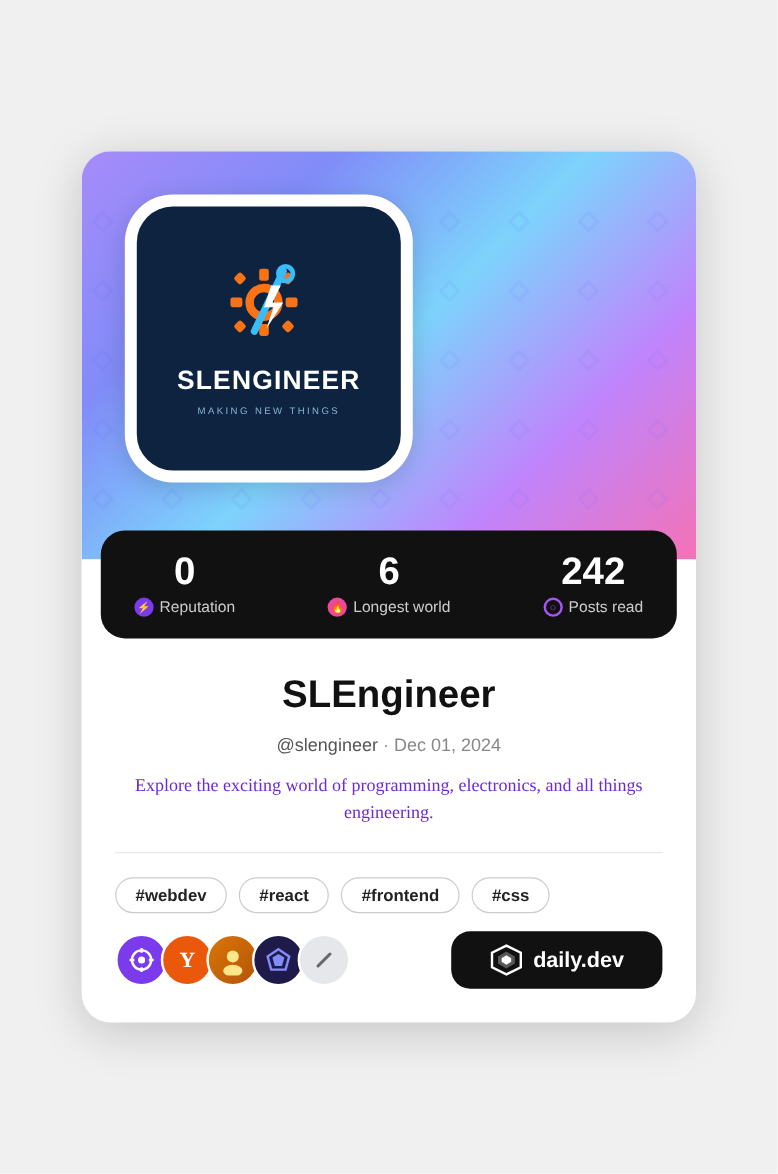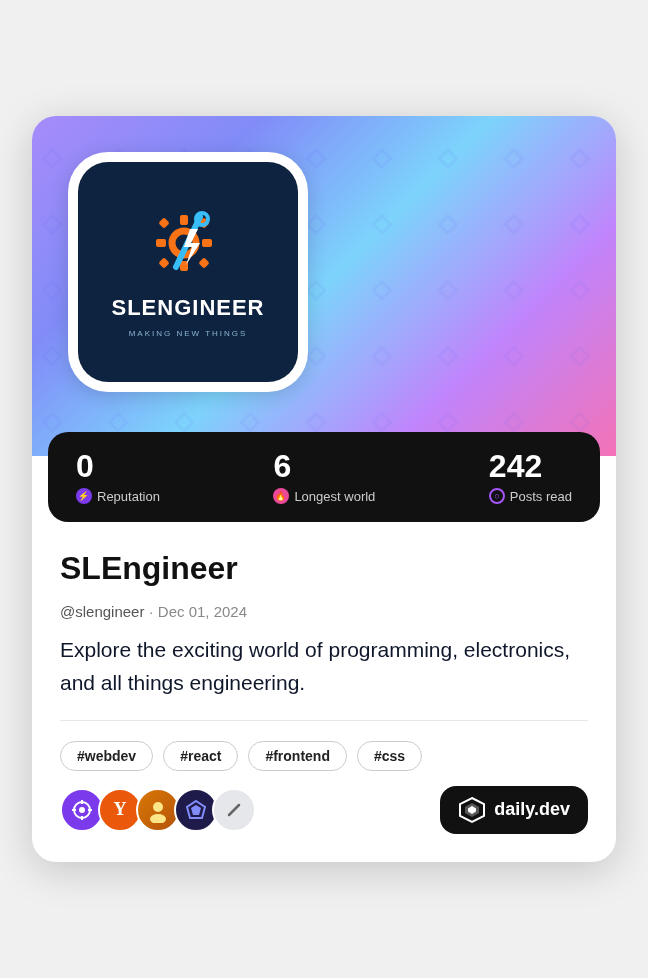--- a/index.html
+++ b/index.html
@@ -8,25 +8,26 @@
       width: 648px;
       height: 978px;
       background: #f0f0f0;
       display: flex;
       align-items: center;
       justify-content: center;
       font-family: -apple-system, BlinkMacSystemFont, 'Segoe UI', sans-serif;
     }
 
     .card {
-      width: 584px;
+      width: 512px;
       background: #ffffff;
       border-radius: 24px;
       overflow: hidden;
       box-shadow: 0 8px 40px rgba(0,0,0,0.18);
+      text-align: center;
     }
 
     
     .hero {
       position: relative;
       height: 340px;
       background: linear-gradient(135deg, #a78bfa 0%, #818cf8 25%, #7dd3fc 50%, #c084fc 75%, #f472b6 100%);
       overflow: hidden;
     }
 
@@ -164,24 +165,25 @@
       margin-bottom: 14px;
       margin-top: 16px;
     }
 
     .profile-meta .handle {
       color: #555555;
       font-weight: 500;
     }
 
     .profile-bio {
-      font-size: 21px;
-      color: #0f172a;
+      font-size: 15px;
+      color: #6d28d9;
       line-height: 1.55;
       margin-bottom: 20px;
+      font-family: Liberation Serif, serif;
     }
 
     .divider {
       border: none;
       border-top: 1px solid #e5e7eb;
       margin-bottom: 20px;
     }
 
     
     .tags {
@@ -229,21 +231,21 @@
 
     .badge-1 { background: #7c3aed; color: #fff; }
     .badge-2 { background: #ea580c; color: #fff; }
     .badge-3 { background: #d97706; color: #fff; }
     .badge-4 { background: #1e1b4b; color: #818cf8; }
     .badge-5 { background: #e5e7eb; color: #555; }
 
     .daily-dev-logo {
       background: #111111;
       border-radius: 16px;
-      padding: 10px 18px;
+      padding: 10px 32px;
       display: flex;
       align-items: center;
       gap: 8px;
     }
 
     .daily-dev-icon {
       width: 28px;
       height: 28px;
     }
 

